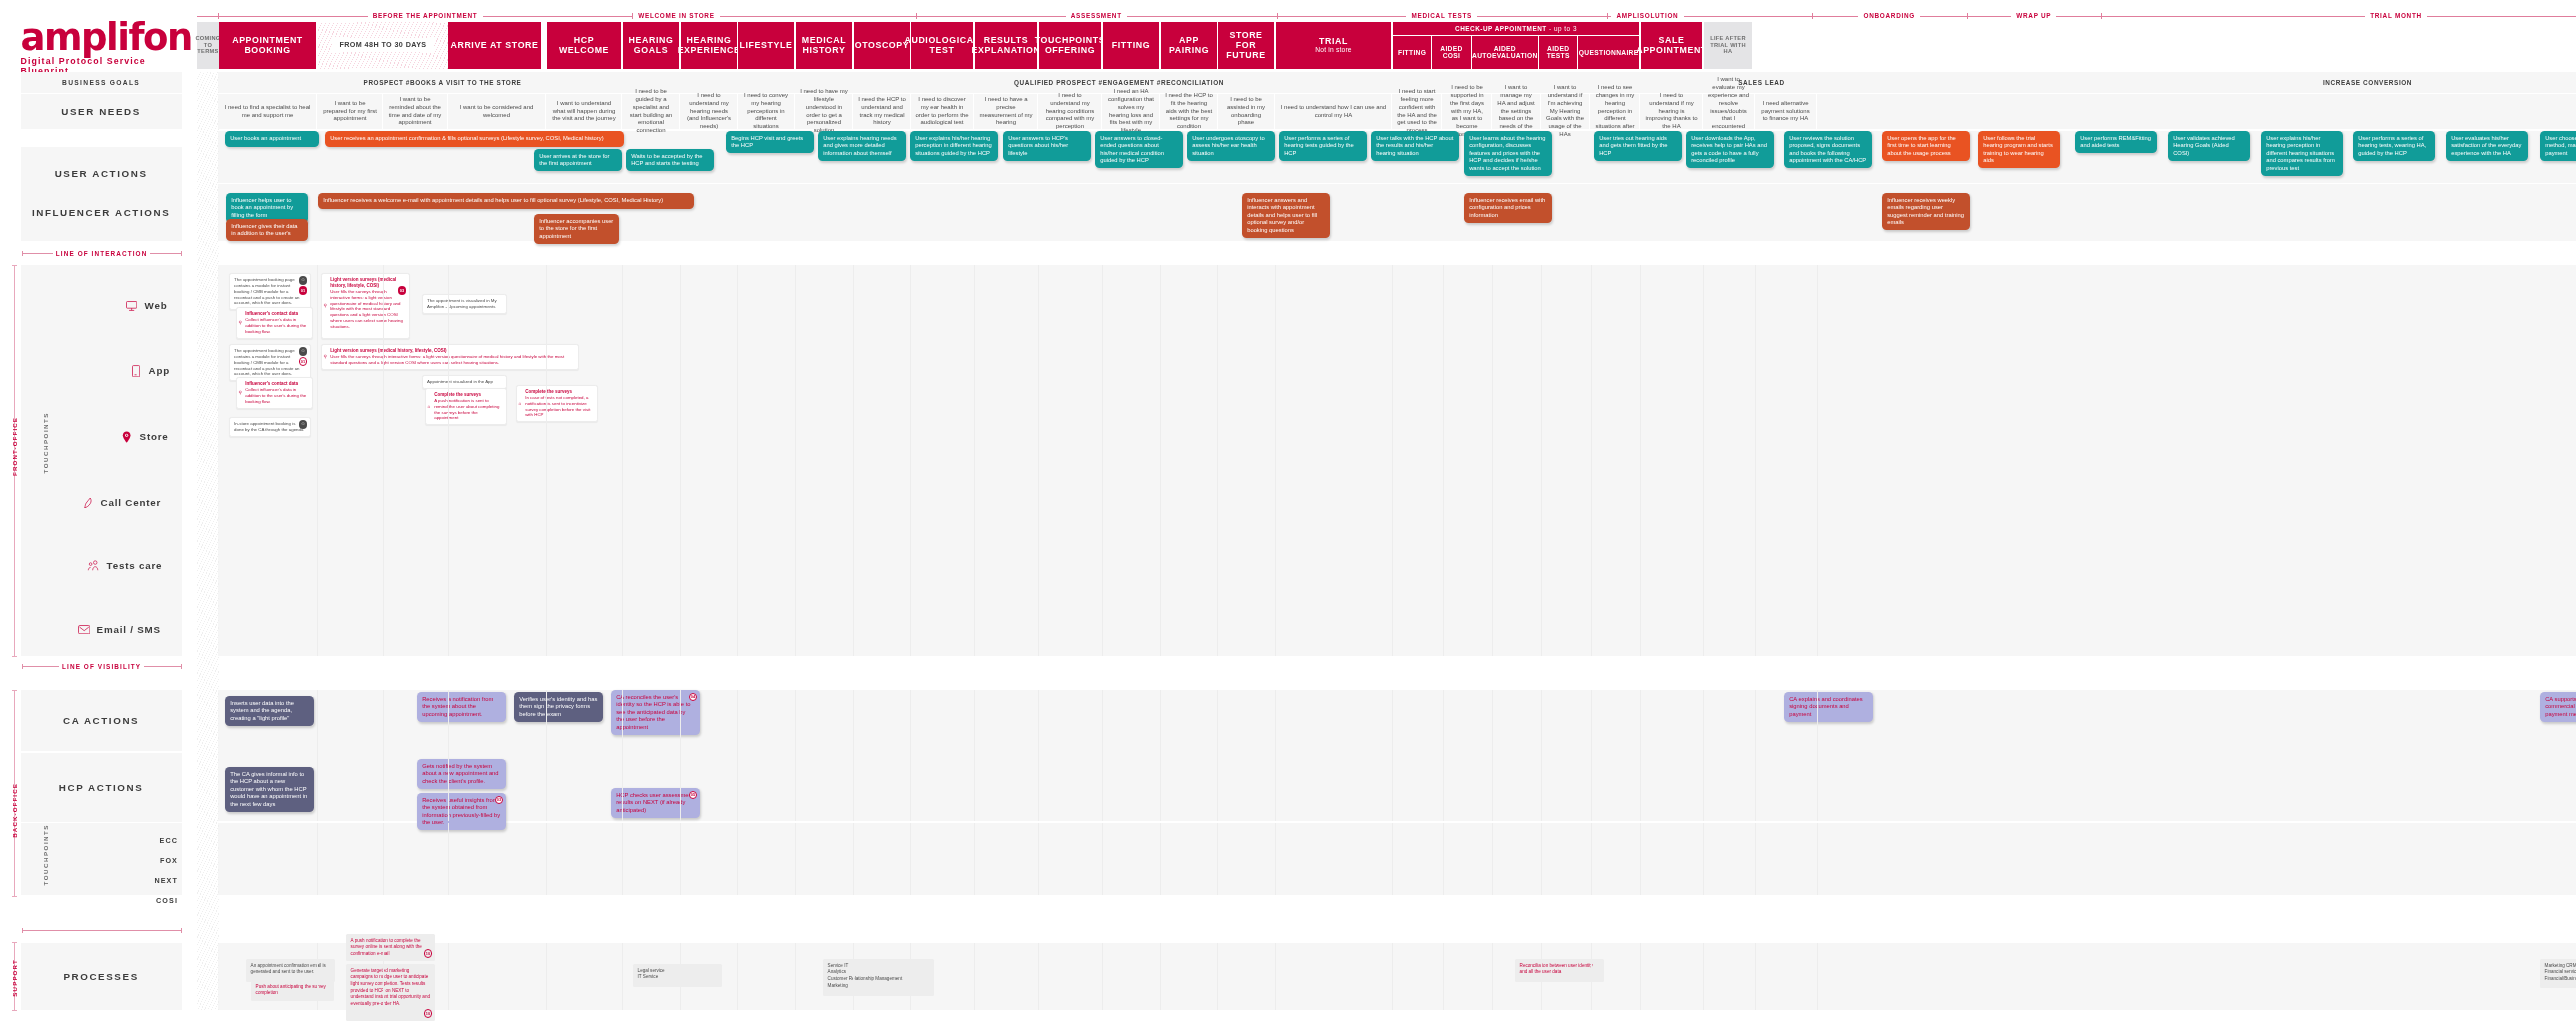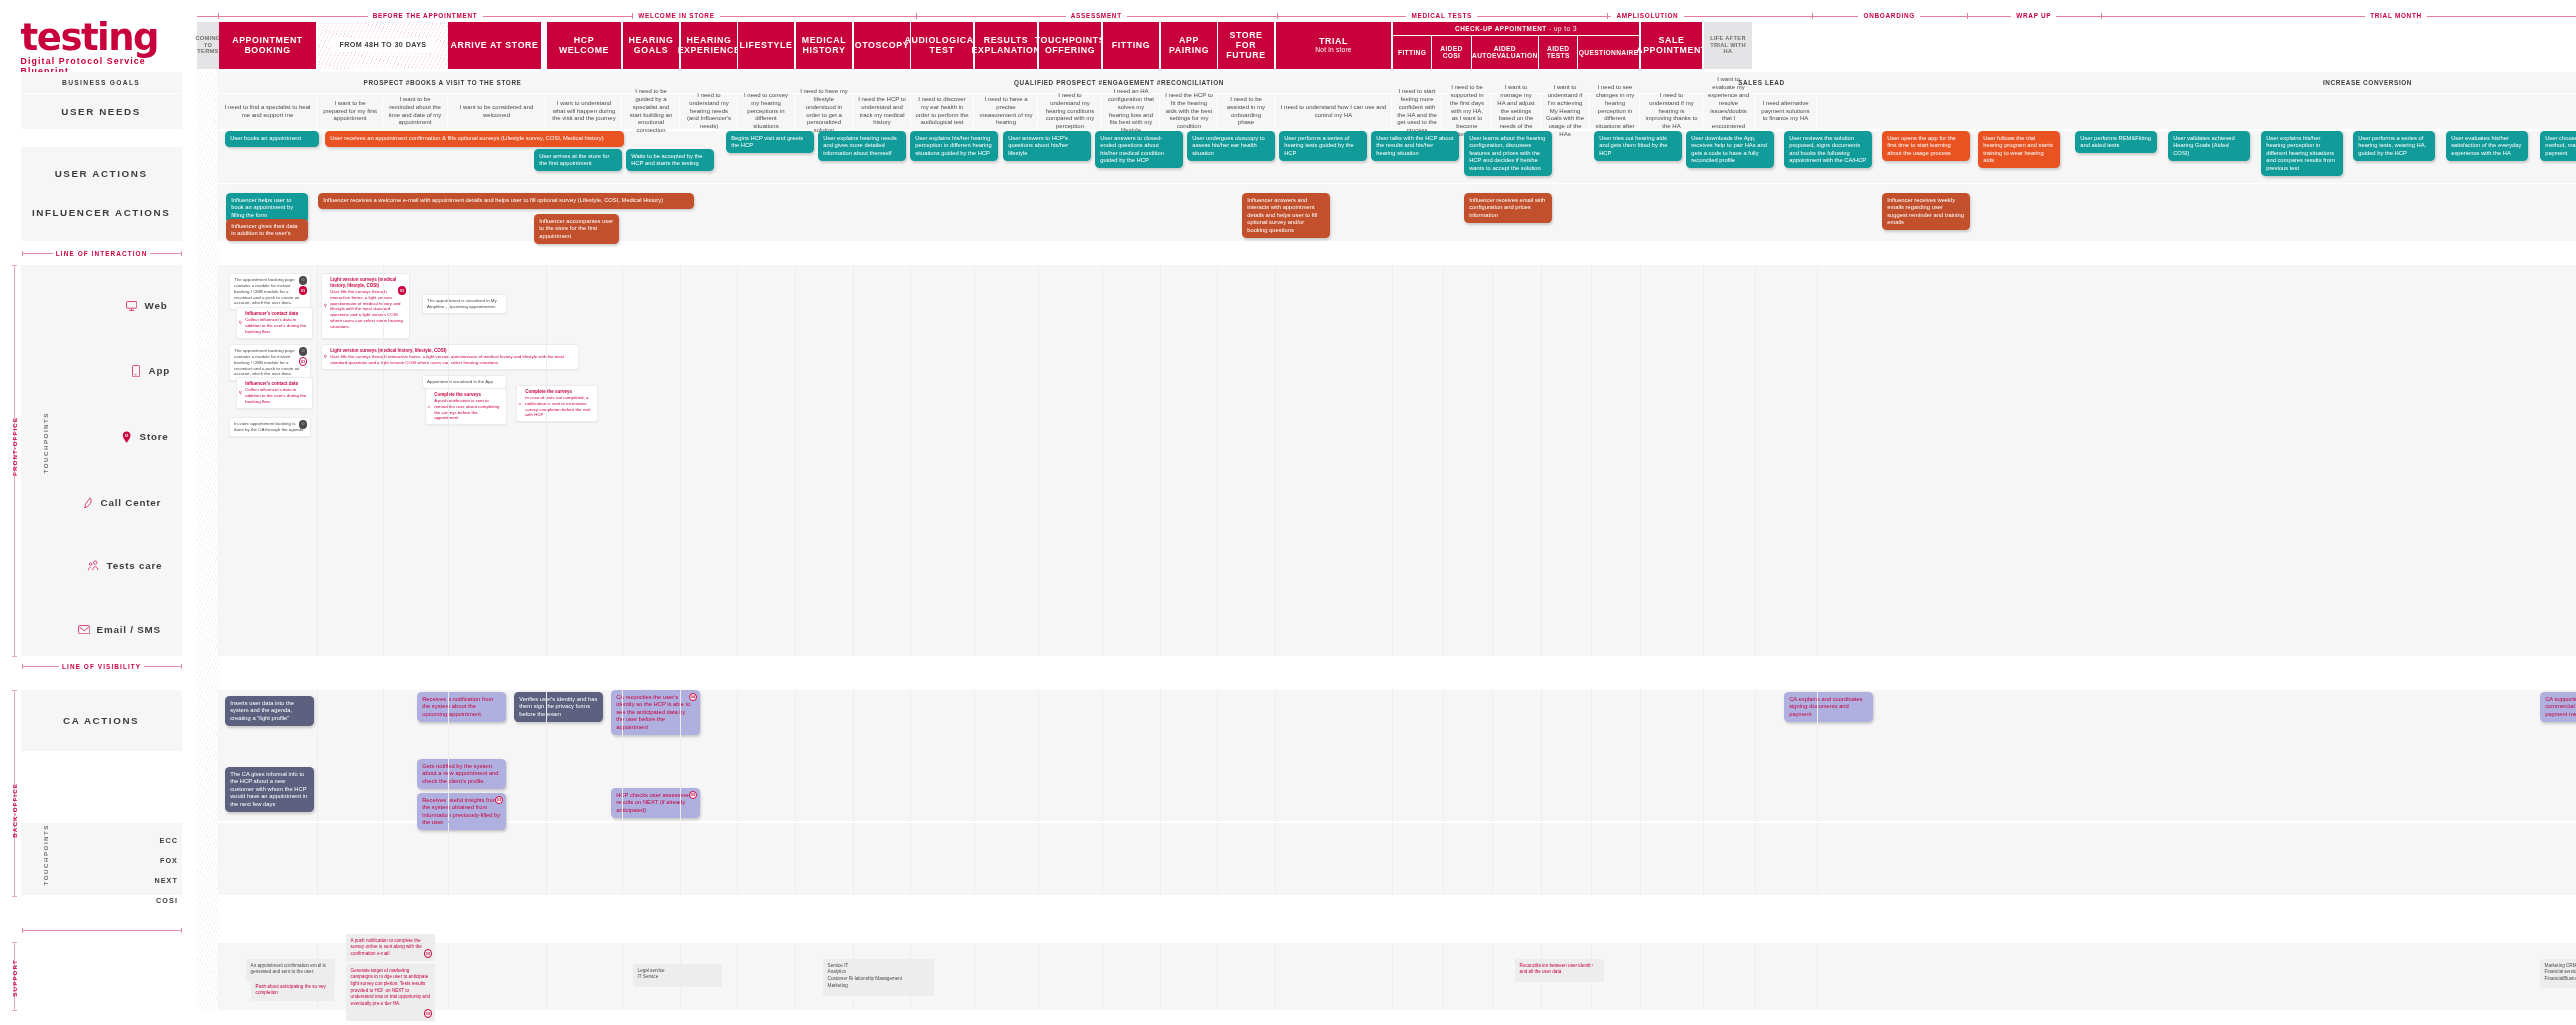--- a/index.html
+++ b/index.html
@@ -139,21 +139,21 @@
     background-image:repeating-linear-gradient(115deg,#EFEFEF 0 0.5px,transparent 0.5px 3.1px);
   }
 </style>
 </head>
 <body>
 
 <div class="canvas">
 
   <div class="sidebar">
     <div class="logo-wrap">
-      <div class="logo-mark">testing</div>
+      <div class="logo-mark">amplifon</div>
       <div class="logo-sub">Digital Protocol Service Blueprint</div>
     </div>
 
     <div class="row-label small" style="top:72px;height:20.6px;">BUSINESS GOALS</div>
     <div class="row-label big" style="top:94px;height:35px;">USER NEEDS</div>
     <div class="row-label big" style="top:147px;height:52px;">USER ACTIONS</div>
     <div class="row-label big" style="top:184px;height:57px;">INFLUENCER ACTIONS</div>
 
     <div class="divider-line" style="top:253px;">
       <span>LINE OF INTERACTION</span>
@@ -221,35 +221,37 @@
           </svg>
       </span>
       <span class="tp-txt">Email / SMS</span>
     </div>
 
     <div class="divider-line" style="top:666px;">
       <span>LINE OF VISIBILITY</span>
     </div>
 
     <div class="row-label big" style="top:690px;height:61px;">CA ACTIONS</div>
+    <div class="row-label big" style="top:753px;height:69px;">HCP ACTIONS</div>
     <div class="row-label" style="top:823px;height:72px;background:#F6F6F6;"></div>
 
     <div class="vert-bracket" style="left:14.4px;top:690px;height:206px;"></div>
     <div class="vert-label" style="left:11.3px;top:783px;">BACK-OFFICE</div>
     <div class="vert-label grey" style="left:42px;top:824px;">TOUCHPOINTS</div>
 
     <div class="bo-item" style="left:106px;top:836px;">ECC</div>
     <div class="bo-item" style="left:106px;top:856px;">FOX</div>
     <div class="bo-item" style="left:106px;top:876px;">NEXT</div>
     <div class="bo-item" style="left:106px;top:896px;">COSI</div>
 
     <div class="divider-line" style="top:930px;">
       <span></span>
     </div>
 
+    <div class="row-label big" style="top:943px;height:67px;">PROCESSES</div>
     <div class="vert-bracket" style="left:14.4px;top:942px;height:68px;"></div>
     <div class="vert-label" style="left:11.3px;top:959px;">SUPPORT</div>
   </div>
 
   <div class="phase-line" style="left:197px;width:21.6px;">
       <div class="ln"></div>
     </div>
   <div class="phase-line" style="left:218px;width:414px;">
     <div class="tick"></div>
       <div class="ln"></div>

